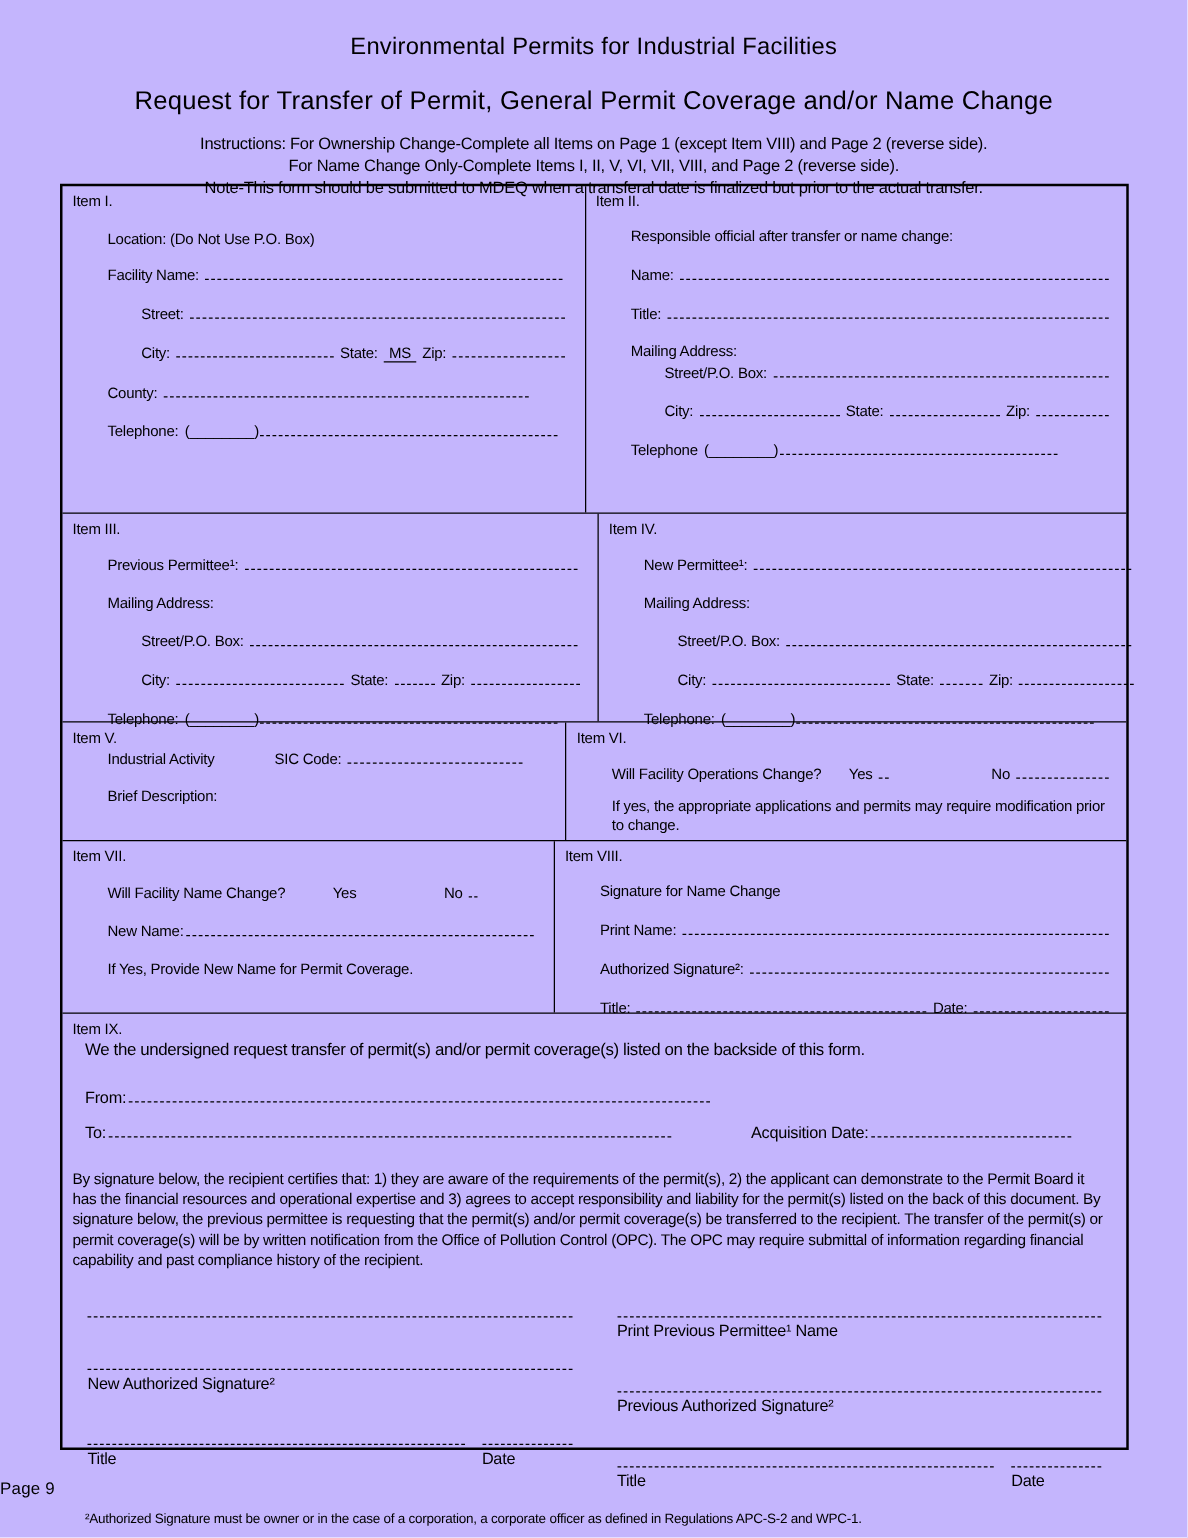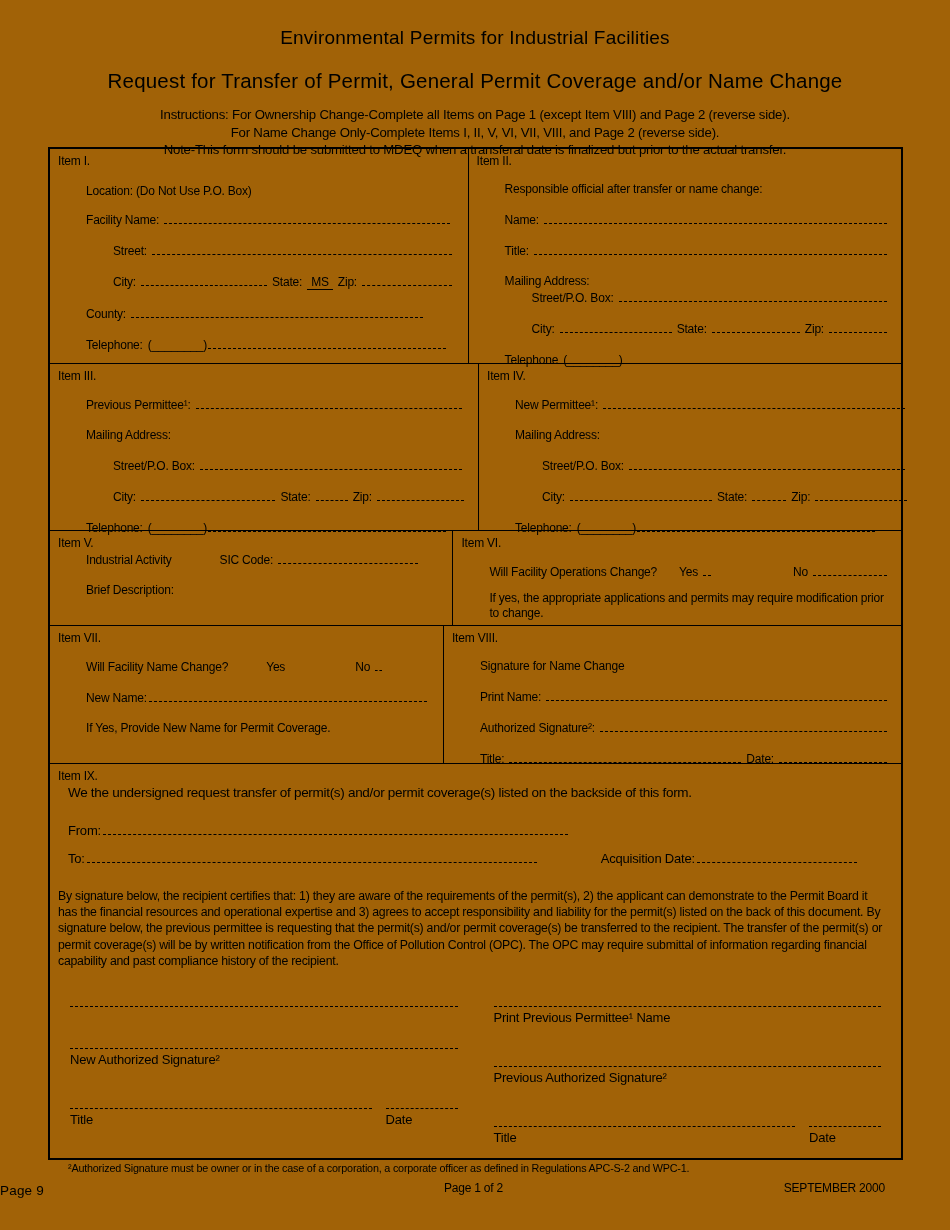--- a/index.html
+++ b/index.html
@@ -1,21 +1,21 @@
 <!DOCTYPE html>
 <html><head>
 <meta charset="utf-8">
 <style>
   * { margin: 0; padding: 0; box-sizing: border-box; }
   html, body { background: #ffffff; }
   .page {
     position: relative;
     width: 950px;
     height: 1230px;
-    background: #a16207;
+    background: #c4b5fd;
     color: #000000;
     font-family: "Liberation Sans", sans-serif;
     letter-spacing: -0.2px;
     overflow: hidden;
   }
   
   .hdr { text-align: center; padding-top: 27px; }
   .hdr .t1 { font-size: 19px; letter-spacing: 0.2px; }
   .hdr .t2 { font-size: 20.5px; margin-top: 20px; letter-spacing: 0.2px; }
   .hdr .instr { margin-top: 13px; font-size: 13.2px; line-height: 17.5px; }
@@ -23,21 +23,21 @@
   .formbox {
     position: absolute;
     left: 48px; top: 147px;
     width: 855px; height: 1013px;
     border: 2px solid #000;
     font-size: 12px;
   }
   .r2 { display: flex; border-bottom: 1.5px solid #000; }
   .cellL { width: 429px; border-right: 1.5px solid #000; padding: 3px 14px 0 8px; }
   .cellR { flex: 1; padding: 3px 14px 0 8px; }
-  .row1 { height: 215px; }
+  .row1 { height: 262px; }
   .row2h { height: 167px; }
   .row3 { height: 95px; }
   .row4 { height: 138px; }
   .itemlbl { font-size: 12px; padding-top: 2px; }
   .fr { display: flex; align-items: baseline; gap: 5px; margin-top: 16px; white-space: nowrap; }
   .fr.first { margin-top: 14px; }
   .fr.tight { margin-top: 2px; }
   .ind1 { padding-left: 28px; }
   .ind2 { padding-left: 55px; }
   .fl {

